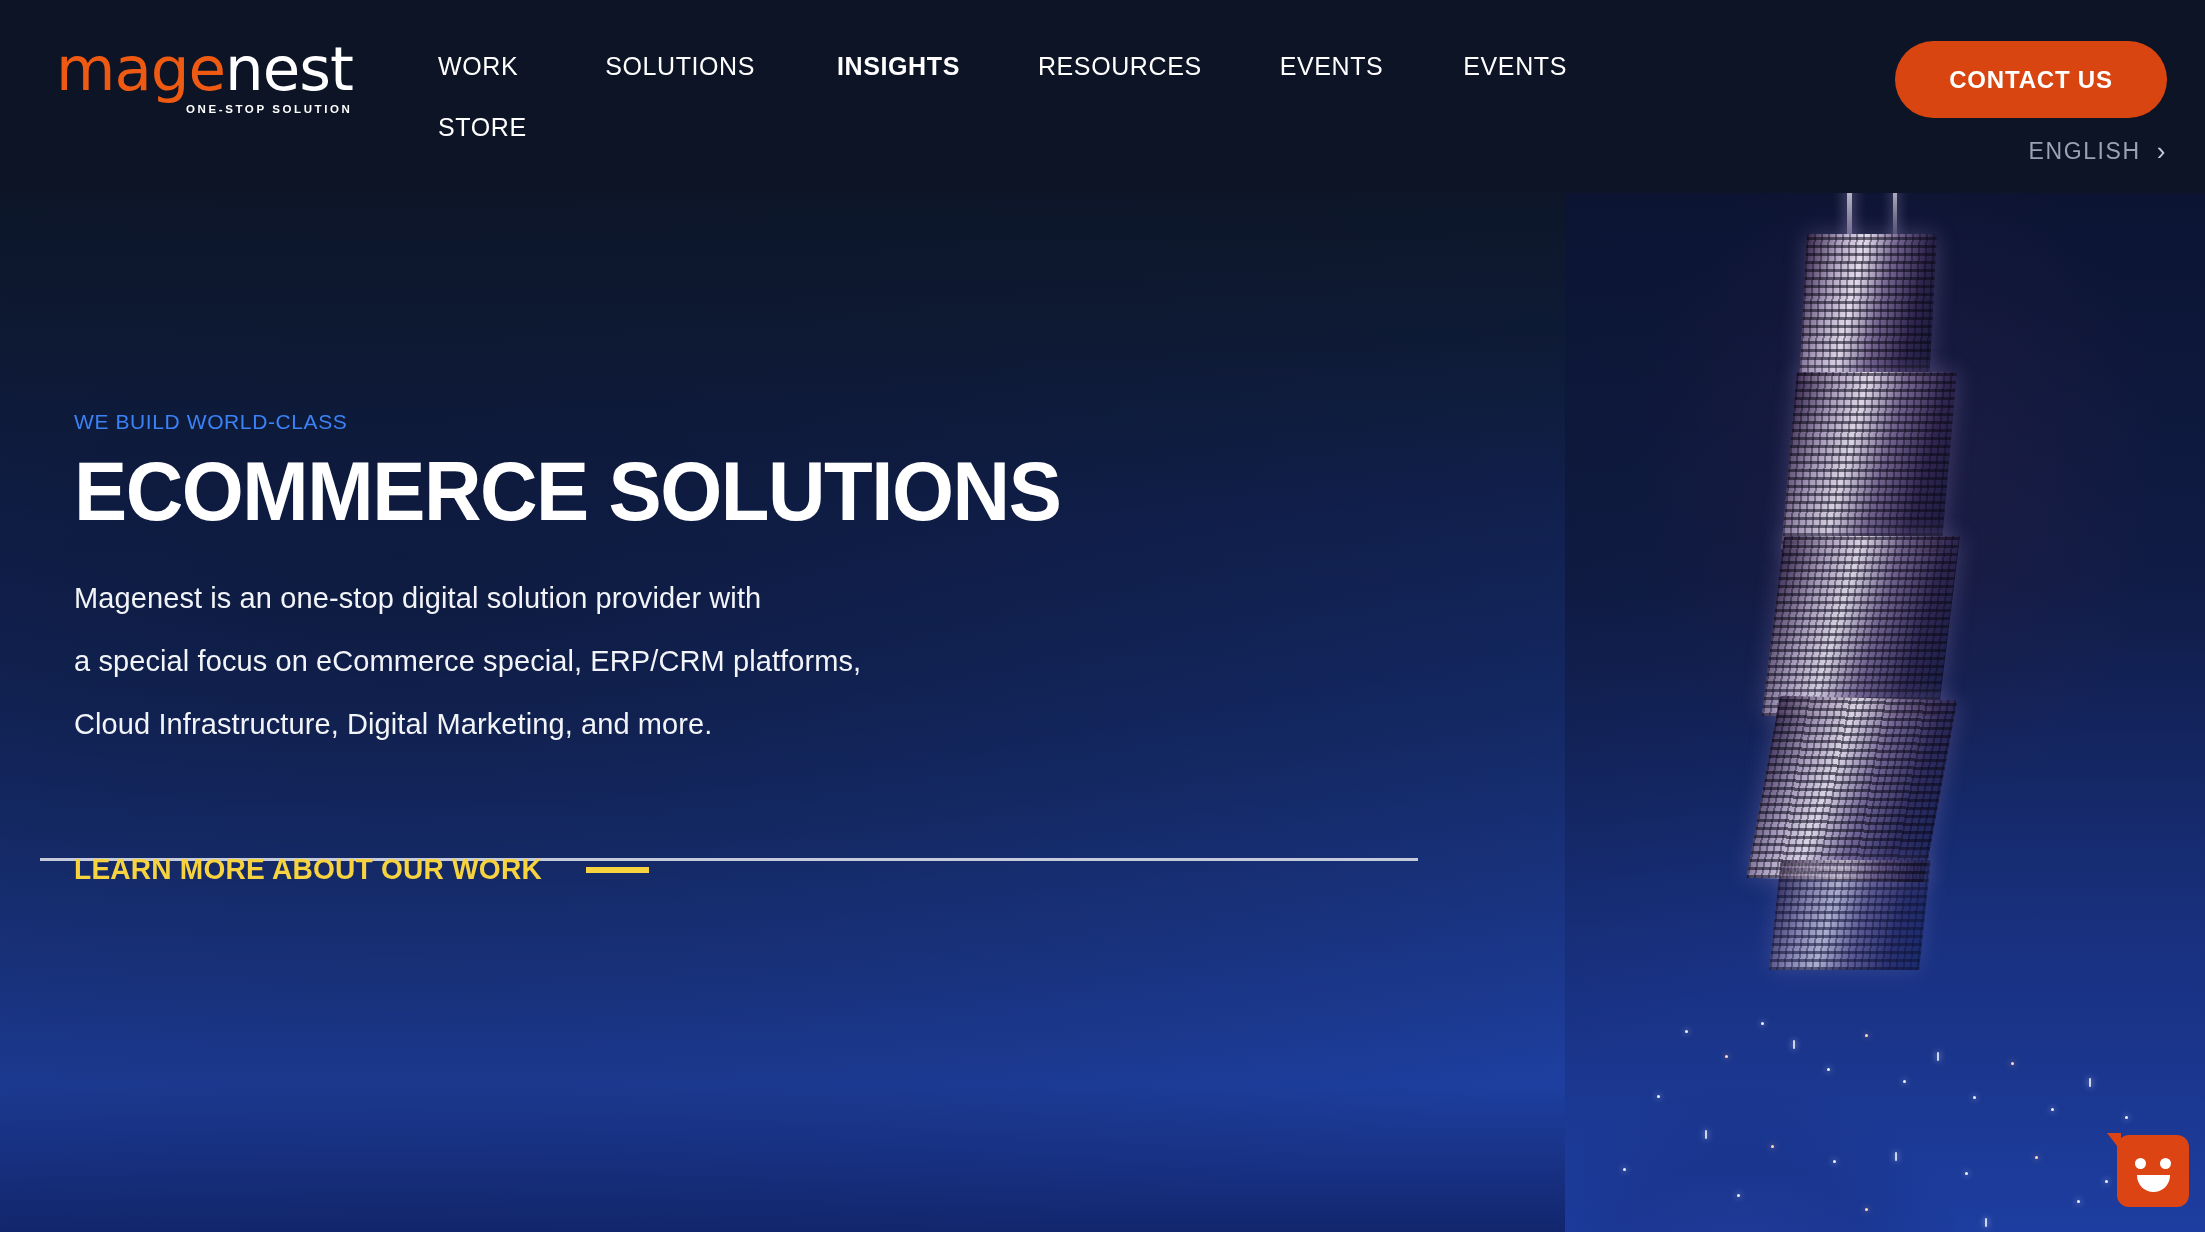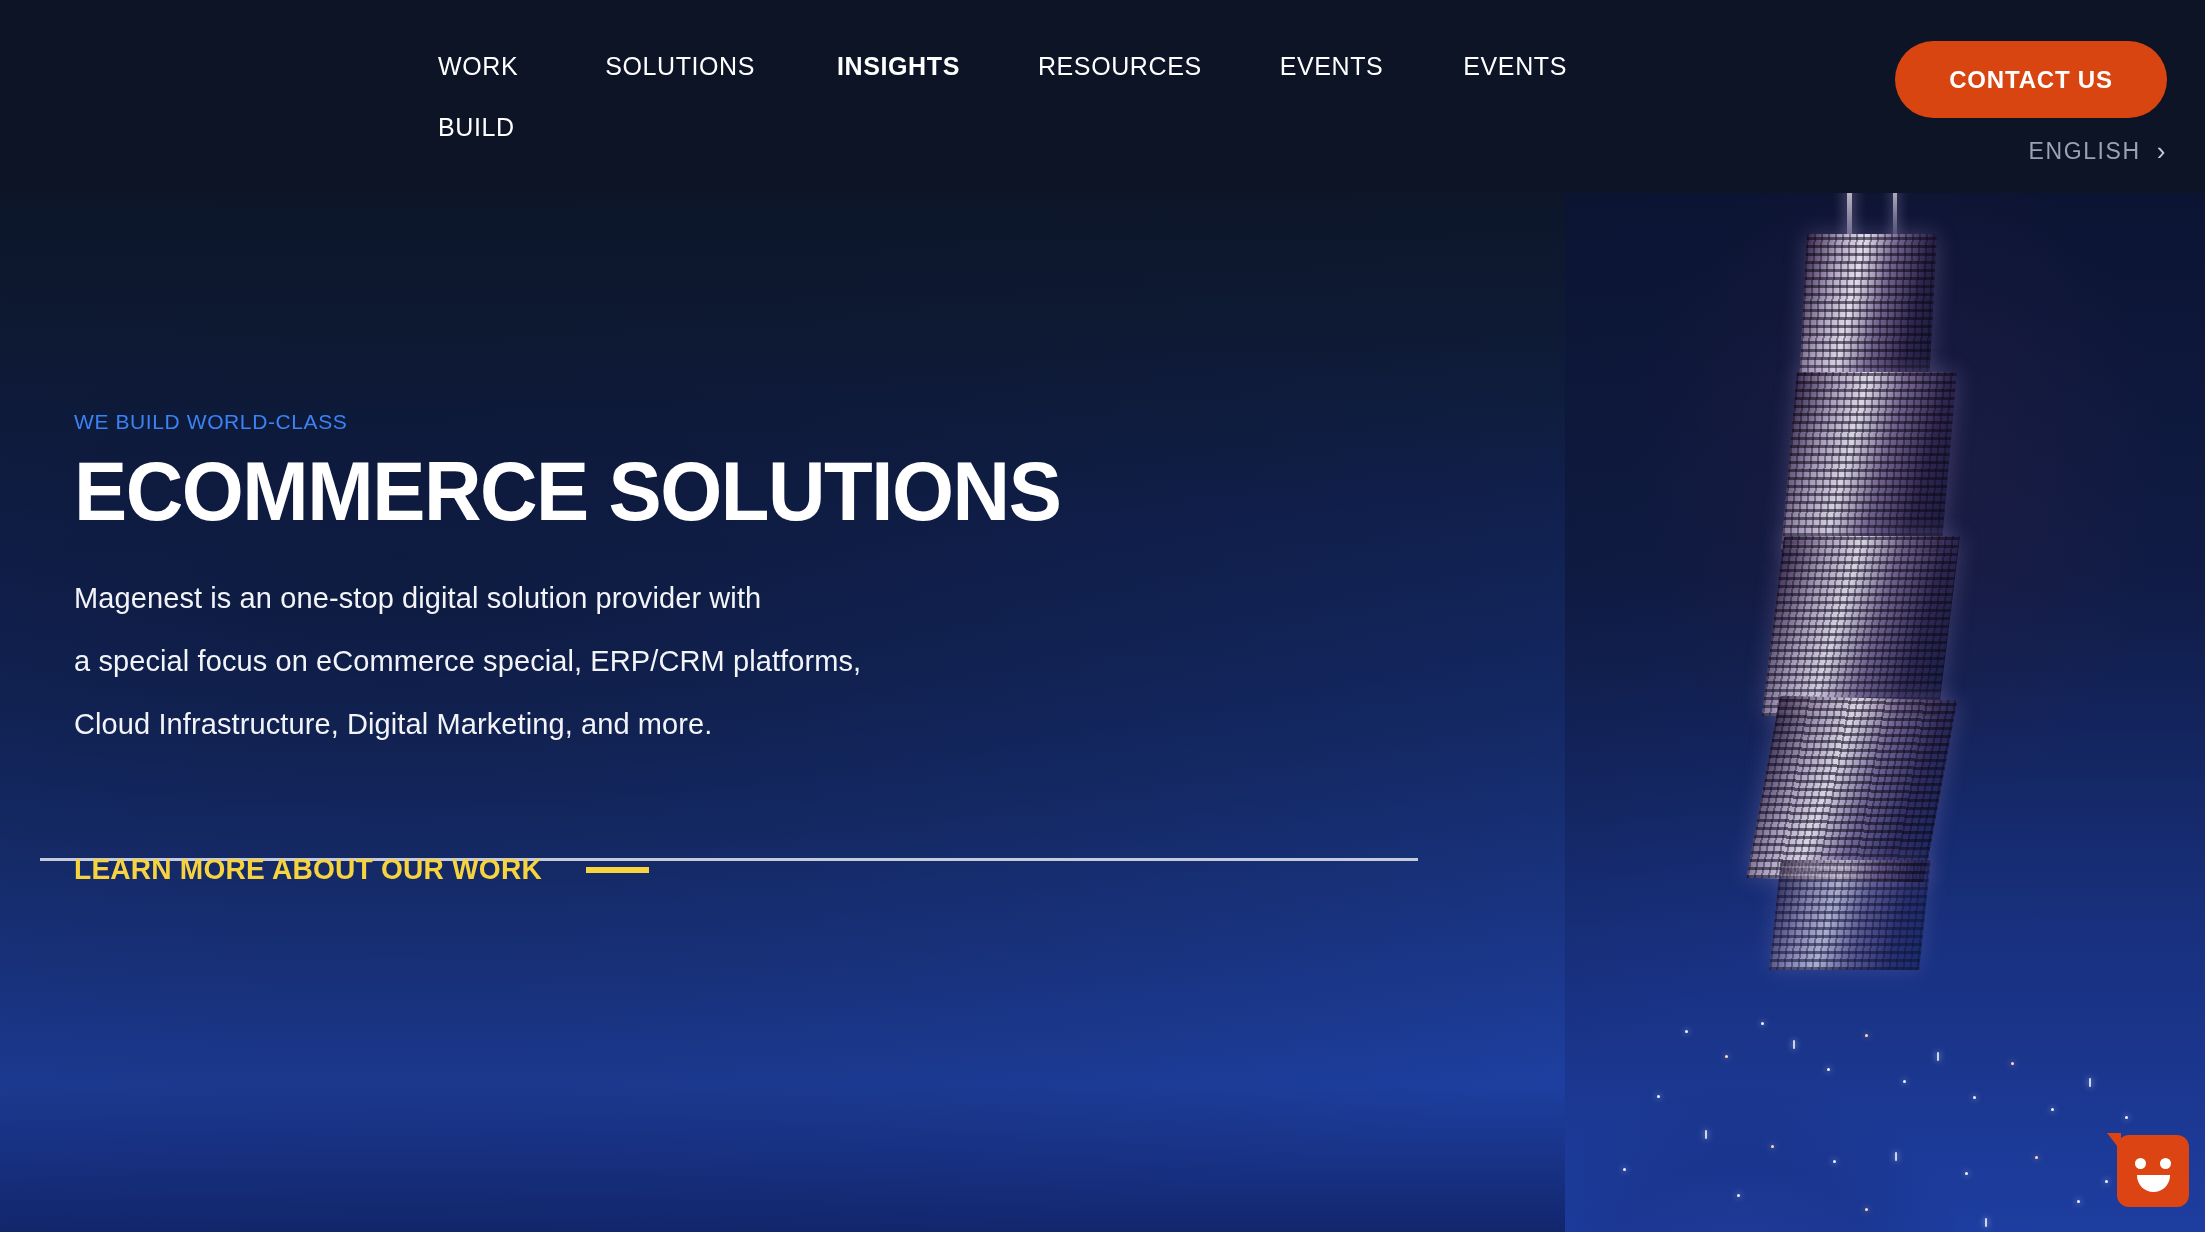--- a/index.html
+++ b/index.html
@@ -383,32 +383,36 @@
         <span class="lt w" style="left:420px; top:1068px;"></span>
         <span class="lt" style="left:512px; top:1050px;"></span>
       </div>
     </div>
 
     <div class="hero-vignette"></div>
   </div>
 
   <header class="header">
 
+    <div class="logo">
+      <div class="logo-word"><span class="logo-mage">mage</span><span class="logo-nest">nest</span></div>
+      <div class="logo-tag">ONE-STOP SOLUTION</div>
+    </div>
 
     <nav class="nav">
       <div class="nav-row">
         <a class="nav-link i0">WORK</a>
         <a class="nav-link i1">SOLUTIONS</a>
         <a class="nav-link i2">INSIGHTS</a>
         <a class="nav-link i3">RESOURCES</a>
         <a class="nav-link i4">EVENTS</a>
         <a class="nav-link">EVENTS</a>
       </div>
       <div class="nav-row row2">
-        <a class="nav-link">BUILD</a>
+        <a class="nav-link">STORE</a>
       </div>
     </nav>
 
     <button class="contact-btn">CONTACT US</button>
 
     <div class="lang">
       <span>ENGLISH</span>
       <span class="lang-chev">›</span>
     </div>
   </header>

